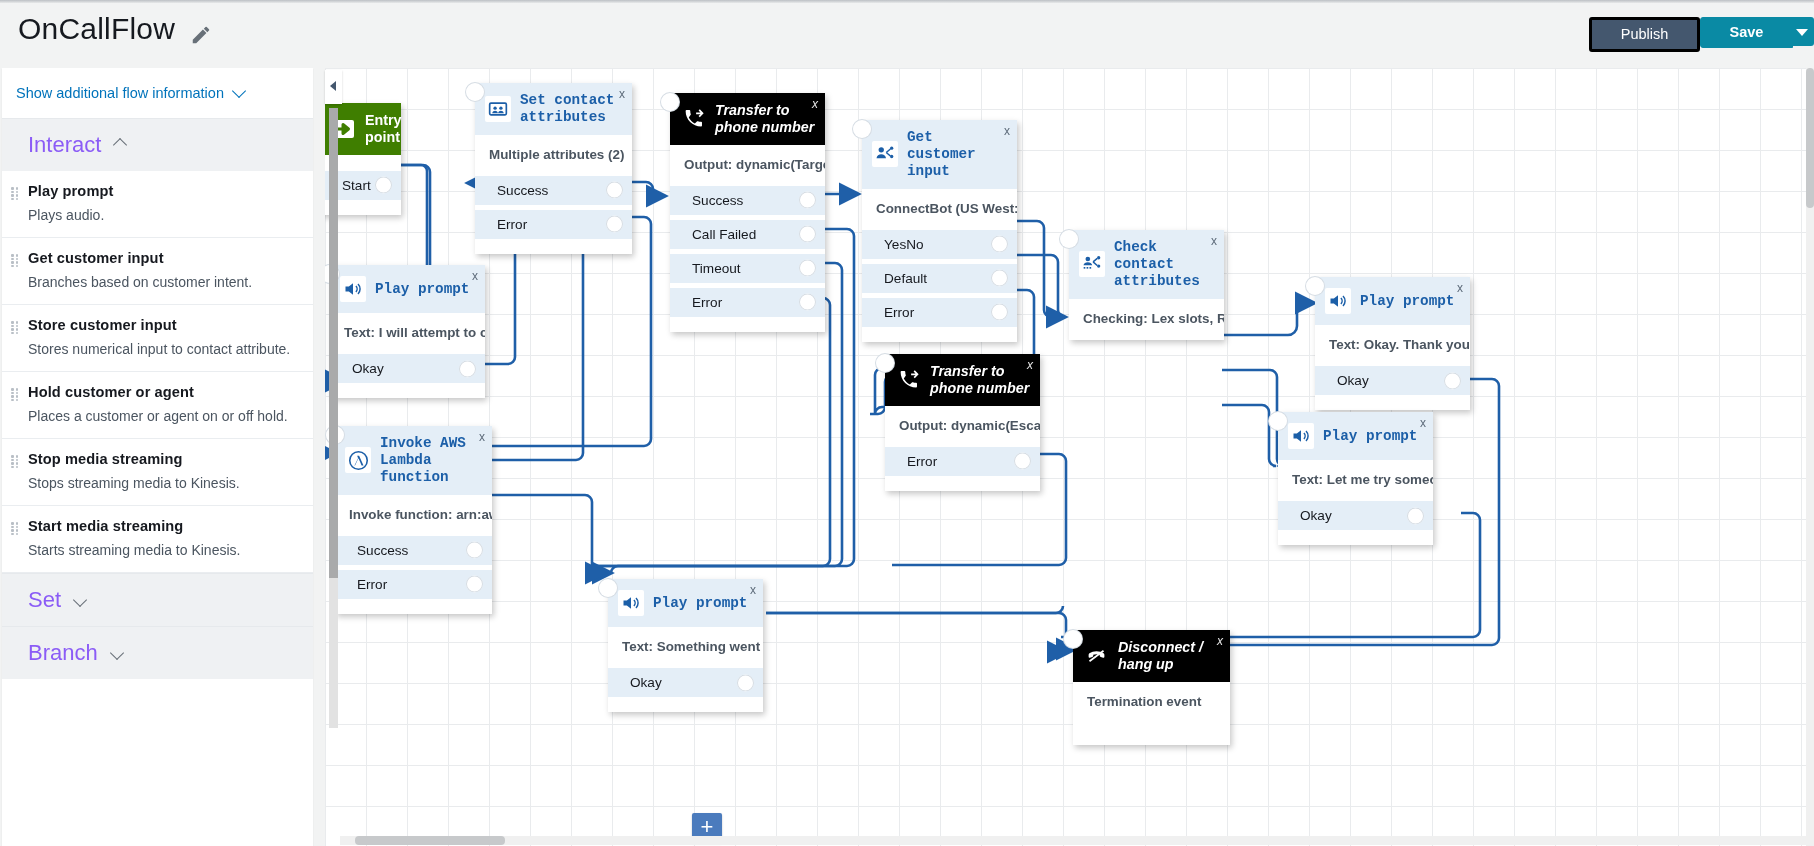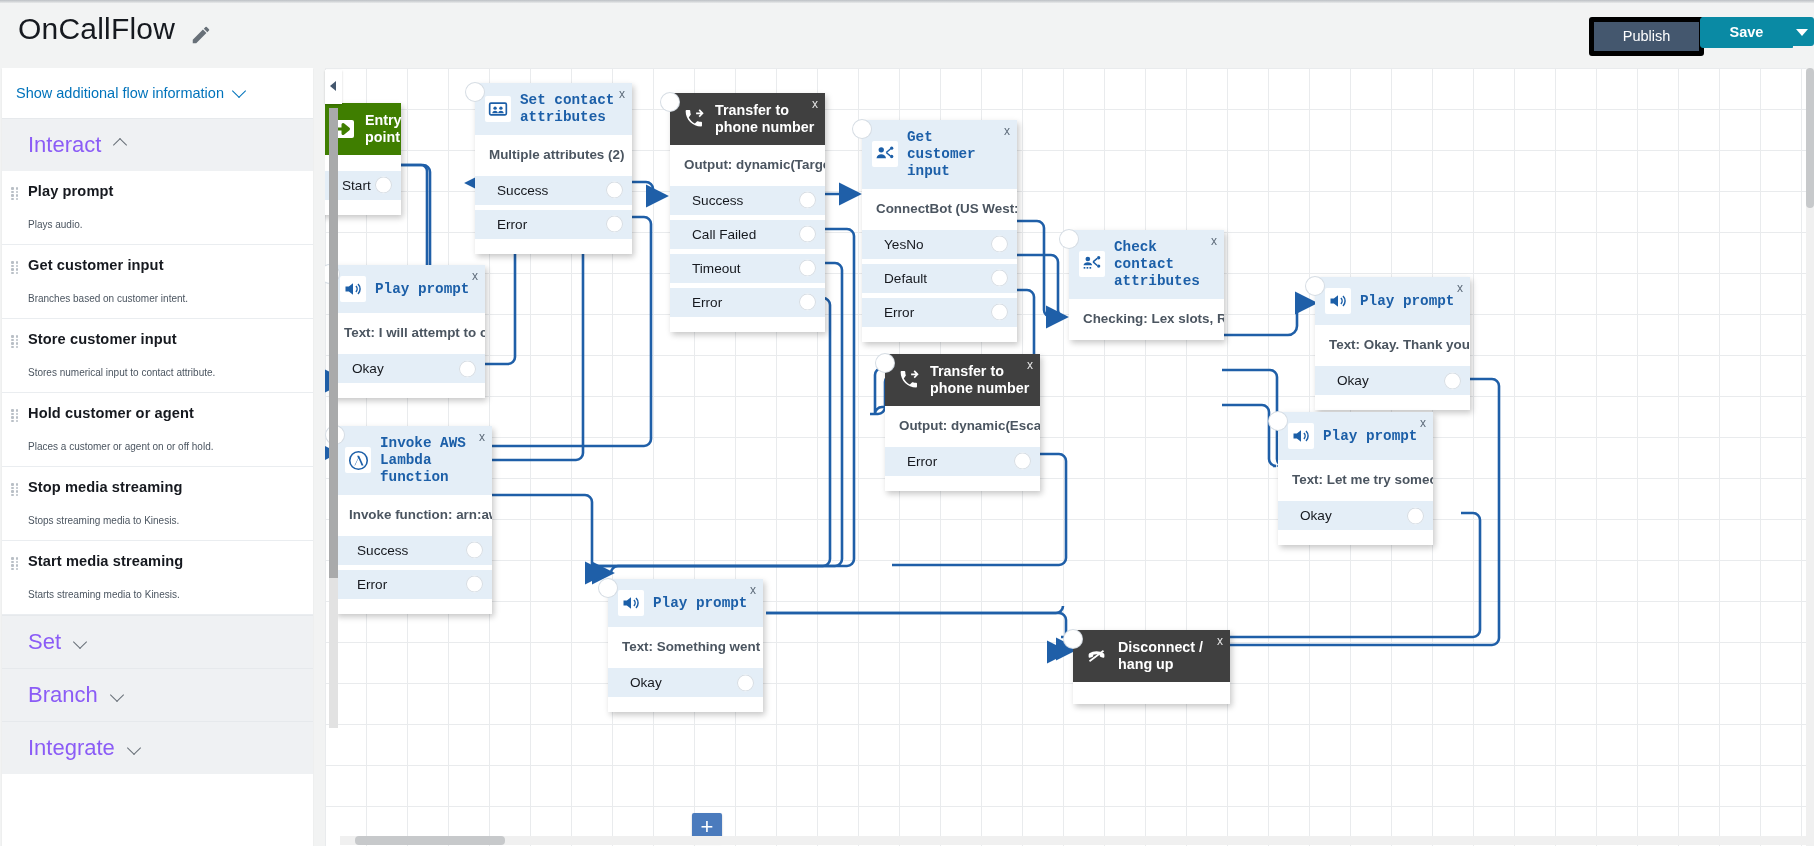--- a/index.html
+++ b/index.html
@@ -15,21 +15,21 @@
   #topbar:before{content:"";position:absolute;left:0;top:0;width:100%;height:3px;
      background:linear-gradient(#bcc0c4,#e8e9ea);}
   #flow-title{position:absolute;left:18px;top:12px;font-size:30px;font-weight:400;color:#16191f;letter-spacing:.2px;}
   #edit-pencil{position:absolute;left:190px;top:24px;width:22px;height:22px;cursor:pointer;}
   #version-select{position:absolute;left:1249px;top:17px;width:330px;height:29px;background:#44576e;
      border:1px solid #44576e;border-radius:3px;color:#fff;font-size:14.5px;cursor:pointer;}
   #version-select .vs-label{position:absolute;left:13px;top:6px;}
   #version-select .caret{position:absolute;right:12px;top:12px;border-left:6px solid transparent;
      border-right:6px solid transparent;border-top:7px solid #ffffff;}
   #publish-btn{position:absolute;left:1589px;top:17px;width:105px;height:29px;background:#44576e;
-     border:5px solid #000000;border-radius:3px;color:#fff;font-size:14.5px;text-align:center;line-height:29px;cursor:pointer;}
+     border:3px solid #000000;border-radius:3px;color:#fff;font-size:14.5px;text-align:center;line-height:29px;cursor:pointer;}
   #save-btn{position:absolute;left:1700px;top:17px;width:91px;height:29px;background:#0a8aa4;
      border:1px solid #0a8aa4;border-radius:3px 0 0 3px;color:#fff;font-size:14.5px;font-weight:600;
      text-align:center;line-height:29px;cursor:pointer;}
   #save-caret{position:absolute;left:1791px;top:17px;width:23px;height:29px;background:#0a8aa4;
      border-radius:0 3px 3px 0;cursor:pointer;}
   #save-caret i{position:absolute;left:5px;top:12px;border-left:6px solid transparent;
      border-right:6px solid transparent;border-top:7px solid #fff;}
 
   
   #sidebar{position:absolute;left:2px;top:68px;width:311px;height:778px;background:#ffffff;
@@ -41,21 +41,21 @@
   .chev-u{display:inline-block;width:9px;height:9px;border-right:1.8px solid currentColor;
      border-bottom:1.8px solid currentColor;transform:rotate(-135deg);}
   .group-head{height:52px;background:#eff1f3;border-top:1px solid #e6e9ec;display:flex;align-items:center;
      padding-left:26px;cursor:pointer;}
   .group-head .gt{font-size:22px;color:#8b5cf6;font-weight:400;}
   .group-head .gc{margin-left:14px;color:#687078;}
   .pal-item{border-bottom:1px solid #eaedf0;padding:12px 10px 14px 26px;cursor:grab;position:relative;}
   .pal-item .grip{position:absolute;left:9px;top:16px;width:9px;height:13px;}
   .pal-item .grip i{position:absolute;width:2.6px;height:2.6px;background:#b9bfc6;border-radius:1px;}
   .pal-item .ti{font-size:14.6px;font-weight:bold;color:#16191f;letter-spacing:.1px;}
-  .pal-item .ds{font-size:10px;color:#4b5560;margin-top:20px;}
+  .pal-item .ds{font-size:14px;color:#4b5560;margin-top:8px;}
 
   
   #canvas{position:absolute;left:325px;top:68px;width:1489px;height:778px;background:#ffffff;
      background-image:linear-gradient(to right,#e9ebed 1px,transparent 1px),
                       linear-gradient(to bottom,#e9ebed 1px,transparent 1px);
      background-size:41px 41px;overflow:hidden;}
   #collapse-tab{position:absolute;left:325px;top:70px;width:17px;height:34px;background:#fff;
      box-shadow:0 1px 2px rgba(0,0,0,.18);cursor:pointer;z-index:40;}
   #collapse-tab i{position:absolute;left:5px;top:11px;border-top:5px solid transparent;
      border-bottom:5px solid transparent;border-right:6px solid #44576e;}
@@ -68,21 +68,21 @@
 
   
   .zoombtn{position:absolute;width:30px;height:30px;background:#4b7bbd;color:#fff;border-radius:2px;
      text-align:center;line-height:28px;font-size:22px;cursor:pointer;z-index:30;box-shadow:0 1px 2px rgba(0,0,0,.25);}
   #zoom-in{left:367px;top:745px;}
 
   
   .node{position:absolute;background:#fff;box-shadow:2px 3px 6px rgba(0,0,0,.22);z-index:10;}
   .node-head{display:flex;align-items:center;padding:9px 10px;min-height:30px;position:relative;}
   .node-head.light{background:#e4eef7;}
-  .node-head.dark{background:#404040;}
+  .node-head.dark{background:#000000;font-style:italic;}
   .node-head.green{background:#3f7e00;}
   .node-head .nicon{width:26px;height:26px;flex:0 0 26px;background:#fff;border-radius:2px;
      display:flex;align-items:center;justify-content:center;margin-right:9px;}
   .node-head.dark .nicon,.node-head.green .nicon{background:transparent;}
   .node-head .ntitle{font-size:14.3px;font-weight:bold;line-height:1.18;}
   .node-head.light .ntitle{color:#1c5fa8;font-family:Liberation Mono, monospace;}
   .node-head.dark .ntitle,.node-head.green .ntitle{color:#ffffff;}
   .node-x{position:absolute;right:7px;top:4px;font-size:12px;color:#5d6b7a;cursor:pointer;}
   .node-head.dark .node-x,.node-head.green .node-x{color:#e6e6e6;}
   .node-sub{padding:12px 14px 14px 14px;font-size:13.4px;font-weight:bold;color:#4b5560;white-space:nowrap;
@@ -208,24 +208,20 @@
         <div class="ds">Starts streaming media to Kinesis.</div>
       </div>
       <div class="group-head">
         <span class="gt">Set</span>
         <span class="gc"><i class="chev-d"></i></span>
       </div>
       <div class="group-head">
         <span class="gt">Branch</span>
         <span class="gc"><i class="chev-d"></i></span>
       </div>
-      <div class="group-head">
-        <span class="gt">Integrate</span>
-        <span class="gc"><i class="chev-d"></i></span>
-      </div>
     </div>
 </div>
 
 <div id="canvas">
   <svg class="wires" viewBox="0 0 1489 778">
     <defs>
       <marker id="ah" markerWidth="9" markerHeight="9" refX="7.5" refY="4.5" orient="auto">
         <path d="M0,0 L9,4.5 L0,9 z" fill="#1f5fa8"></path>
       </marker>
     </defs>
@@ -542,20 +538,21 @@
         <div class="node-head dark">
           <span class="nicon">
             <svg viewBox="0 0 24 24" width="21" height="21">
               <path fill="#fff" d="M12 7c-3 0-5.8.8-8.1 2.3-.6.4-.9 1-.9 1.7v2.3c0 .8.7 1.4 1.5 1.2l2.6-.7c.7-.2 1.2-.8 1.2-1.5v-1.1c1.2-.4 2.4-.6 3.7-.6s2.5.2 3.7.6v1.1c0 .7.5 1.3 1.2 1.5l2.6.7c.8.2 1.5-.4 1.5-1.2V11c0-.7-.3-1.3-.9-1.7C17.8 7.8 15 7 12 7z"></path>
               <path stroke="#fff" stroke-width="2" d="M4 18.5l16-12" fill="none"></path>
             </svg>
           </span>
           <span class="ntitle">Disconnect / hang up</span>
           <span class="node-x">x</span>
         </div>
+        <div class="node-sub">Termination event</div>
         <div style="height:22px"></div>
       </div>
     </div>
 </div>
 
 <div id="collapse-tab">
   <i></i>
 </div>
 <div id="left-vscroll">
   <div class="thumb"></div>

